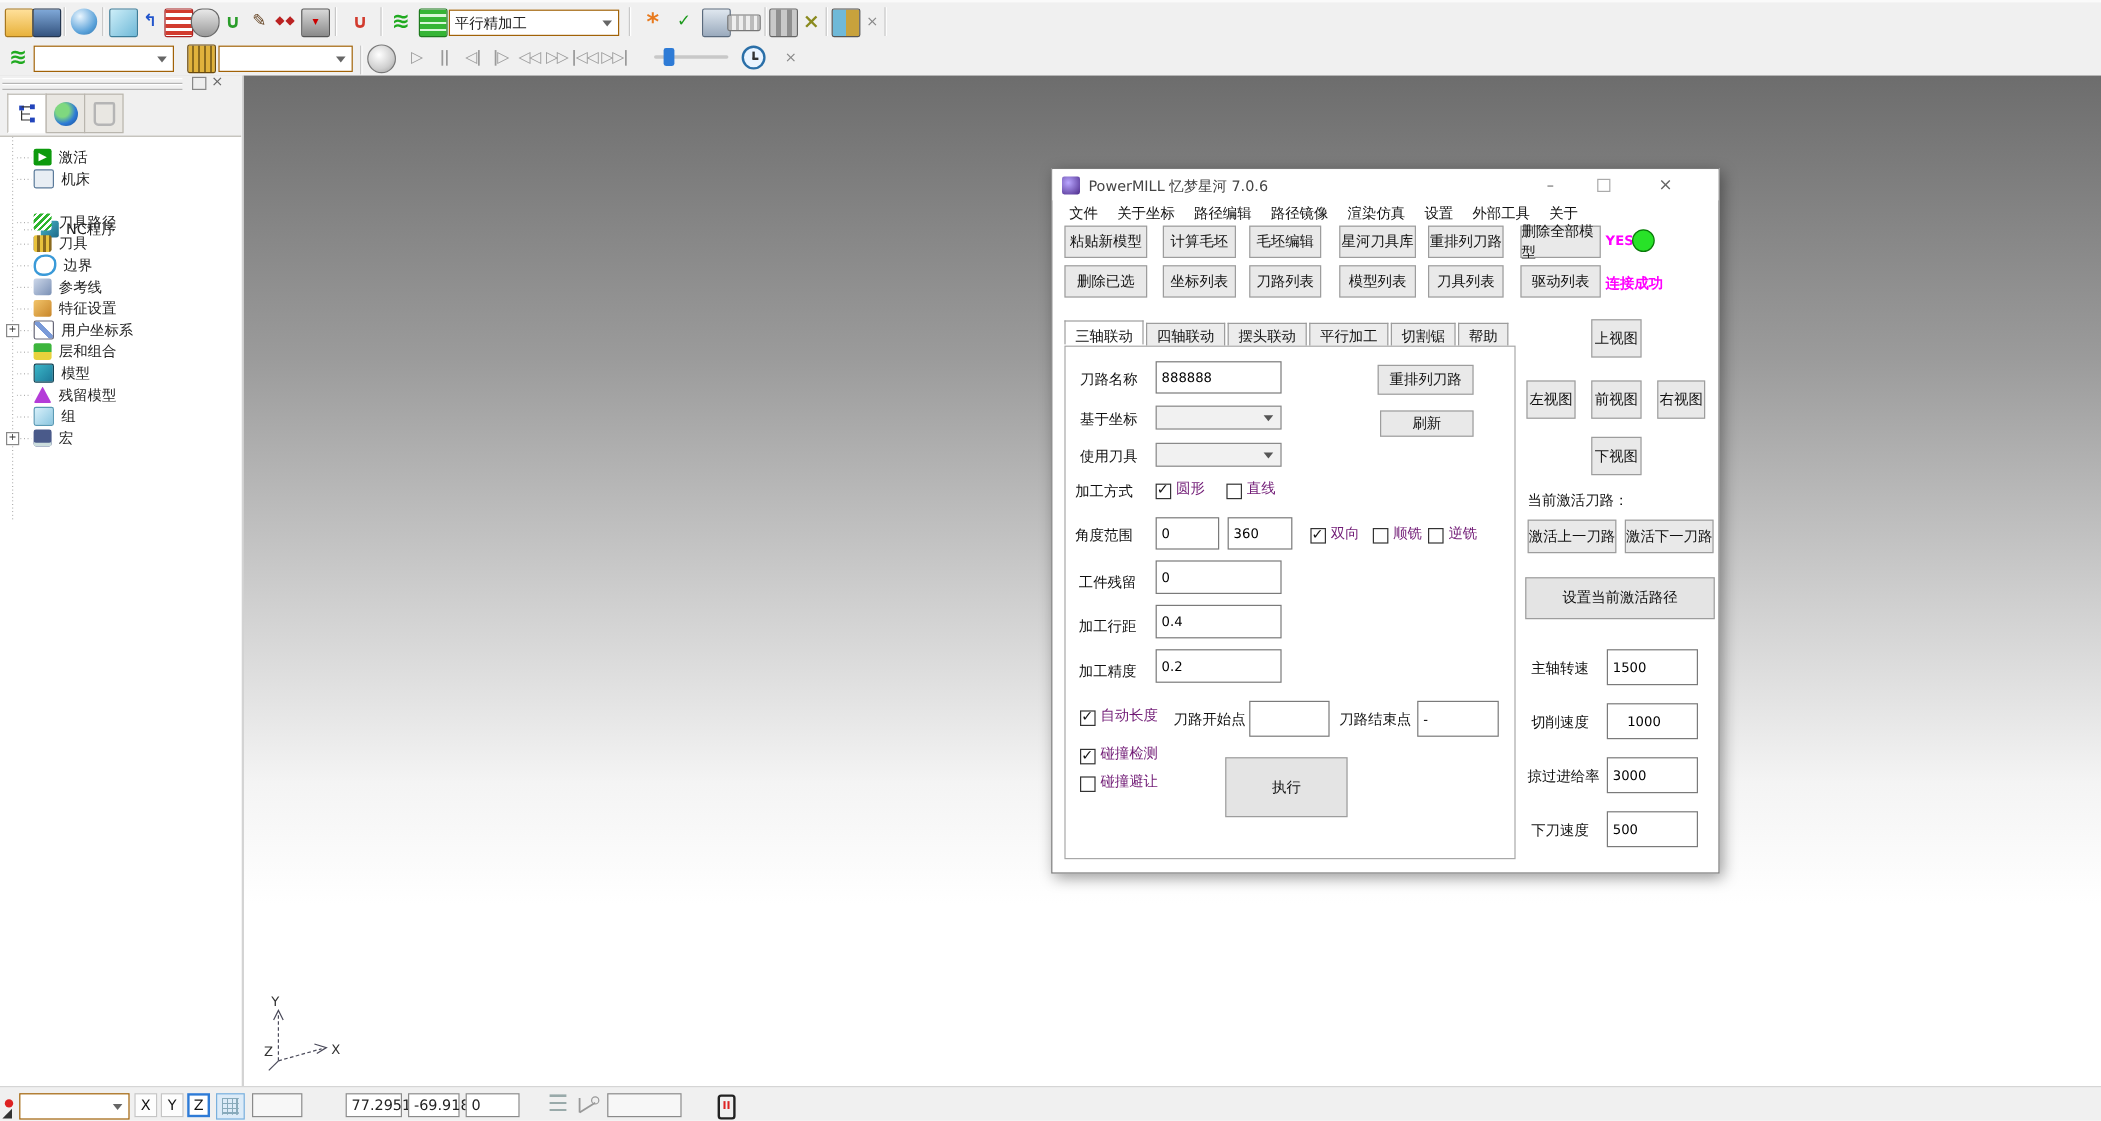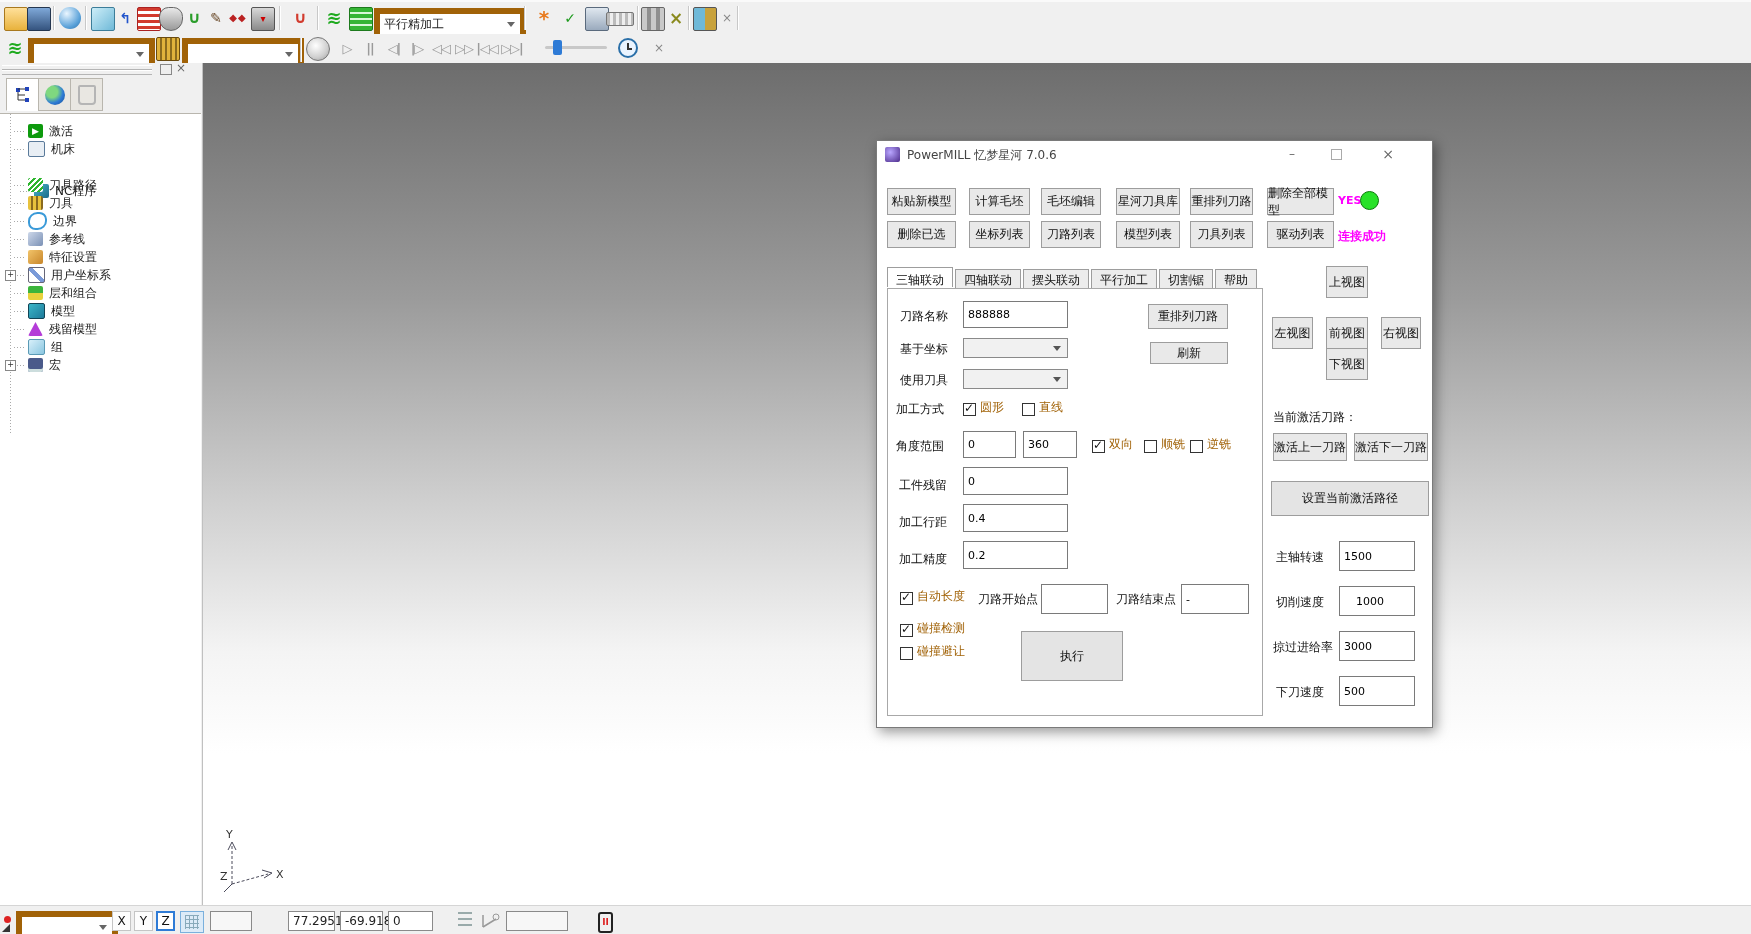--- a/index.html
+++ b/index.html
@@ -8,21 +8,21 @@
   .abs{position:absolute;}
 
   
   .tbar{position:absolute;left:0;width:1751px;background:#f0f0f0;border-bottom:1px solid #d9d9d9;}
   #tbar1{top:0;height:33px;border-top:2px solid #fafafa;}
   #tbar2{top:34px;height:29px;}
   .ti{position:absolute;top:5px;width:22px;height:22px;border-radius:2px;
       display:flex;align-items:center;justify-content:center;font-size:14px;line-height:1;}
   #tbar2 .ti{top:3px;}
   .tsep{position:absolute;top:4px;width:1px;height:24px;background:#c8c8c8;box-shadow:1px 0 0 #fff;}
-  .combo{position:absolute;background:#fff;border:6px solid #a16207;height:20px;}
+  .combo{position:absolute;background:#fff;border:1px solid #a16207;height:20px;}
   .combo .arrow{position:absolute;right:5px;top:8px;width:0;height:0;
       border-left:4px solid transparent;border-right:4px solid transparent;border-top:5px solid #666;}
   .combo .lbl{position:absolute;left:4px;top:2px;white-space:nowrap;}
   .slider{position:absolute;top:12px;width:62px;height:3px;background:#c8c8c8;border-radius:2px;}
   .slider .handle{position:absolute;left:8px;top:-6px;width:9px;height:15px;background:#2e7bd6;border-radius:2px;}
   .clockic{position:absolute;top:4px;width:20px;height:20px;border-radius:50%;
       background:#eaf4ff;border:2px solid #2a6fa8;box-sizing:border-box;}
   .clockic:after{content:"";position:absolute;left:7px;top:3px;width:2px;height:6px;background:#333;}
   .clockic:before{content:"";position:absolute;left:7px;top:8px;width:5px;height:2px;background:#333;}
   .play{color:#9a9a9a;font-size:13px;font-weight:bold;letter-spacing:-1px;}
@@ -68,21 +68,21 @@
   .gbox{position:absolute;left:10px;top:147px;width:376px;height:428px;border:1px solid #a8a8a8;background:#fff;box-sizing:border-box;}
   .flabel{position:absolute;color:#111;white-space:nowrap;}
   .tin{position:absolute;border:1px solid #7a7a7a;background:#fff;font-family:"DejaVu Sans",sans-serif;
        font-size:11px;padding:0 4px;box-sizing:border-box;}
   .dcombo{position:absolute;height:20px;background:#f1f1f1;border:1px solid #8a8a8a;box-sizing:border-box;}
   .dcombo:after{content:"";position:absolute;right:6px;top:7px;width:0;height:0;
        border-left:4px solid transparent;border-right:4px solid transparent;border-top:5px solid #555;}
   .cb{width:13px;height:13px;border:1px solid #333;background:#fff;display:inline-block;box-sizing:border-box;
       margin-right:4px;position:relative;top:2px;flex:0 0 auto;}
   .cb.checked:after{content:"✓";position:absolute;left:0px;top:-3px;font-size:12px;font-weight:bold;color:#111;}
-  .cbrow{position:absolute;display:flex;align-items:center;white-space:nowrap;color:#a16207;}
+  .cbrow{position:absolute;display:flex;align-items:center;white-space:nowrap;color:#701a75;}
 
   
   #sbar{position:absolute;left:0;top:905px;width:1751px;height:29px;background:#f0f0f0;border-top:1px solid #d5d5d5;}
   .sfield{position:absolute;top:5px;height:20px;background:#fff;border:1px solid #8a8a8a;box-sizing:border-box;
           display:flex;align-items:center;padding-left:4px;font-size:12px;}
   .sbtn{position:absolute;top:5px;width:19px;height:20px;background:#fdfdfd;border:1px solid #c5c5c5;
         box-sizing:border-box;display:flex;align-items:center;justify-content:center;color:#111;}
   .sbtn.zactive{border:2px solid #2e7bd6;background:#fff;}
 
   .axis-label{font-size:11px;fill:#333;}
@@ -270,20 +270,30 @@
     <div class="titlebar">
       <span class="ticon"></span>
       <span class="ttext">PowerMILL 忆梦星河  7.0.6</span>
       <span class="wbtn" style="left:396px;">–</span>
       <span class="wbtn" style="left:440px;">
           <span style="width:9px;height:9px;border:1px solid #aaa;display:inline-block;"></span>
         </span>
       <span class="wbtn" style="left:492px;font-size:14px;">×</span>
     </div>
 
+    <div class="menubar">
+      <span class="mitem">文件</span>
+      <span class="mitem">关于坐标</span>
+      <span class="mitem">路径编辑</span>
+      <span class="mitem">路径镜像</span>
+      <span class="mitem">渲染仿真</span>
+      <span class="mitem">设置</span>
+      <span class="mitem">外部工具</span>
+      <span class="mitem">关于</span>
+    </div>
 
     <div class="btn" style="left:10px;top:47px;width:69px;height:27px;">粘贴新模型</div>
     <div class="btn" style="left:92px;top:47px;width:61px;height:27px;">计算毛坯</div>
     <div class="btn" style="left:164px;top:47px;width:60px;height:27px;">毛坯编辑</div>
     <div class="btn" style="left:239px;top:47px;width:64px;height:27px;">星河刀具库</div>
     <div class="btn" style="left:313px;top:47px;width:63px;height:27px;">重排列刀路</div>
     <div class="btn" style="left:390px;top:47px;width:67px;height:27px;">删除全部模型</div>
     <span class="abs magenta" style="left:461px;top:53px;font-size:11px;">YES</span>
     <span class="gdot" style="left:483px;top:50px;"></span>
 
@@ -367,21 +377,21 @@
         <span class="cb"></span>
         <span>碰撞避让</span>
       </div>
 
     <div class="btn" style="left:144px;top:490px;width:102px;height:50px;background:#e4e4e4;">执行</div>
 
     <div class="btn" style="left:449px;top:125px;width:42px;height:32px;">上视图</div>
     <div class="btn" style="left:395px;top:176px;width:41px;height:32px;">左视图</div>
     <div class="btn" style="left:449px;top:176px;width:42px;height:32px;">前视图</div>
     <div class="btn" style="left:504px;top:176px;width:40px;height:32px;">右视图</div>
-    <div class="btn" style="left:449px;top:207px;width:42px;height:32px;font-family:Liberation Mono, monospace;">下视图</div>
+    <div class="btn" style="left:449px;top:223px;width:42px;height:32px;font-family:Liberation Mono, monospace;">下视图</div>
 
     <span class="flabel" style="left:396px;top:268px;">当前激活刀路：</span>
     <div class="btn" style="left:396px;top:292px;width:74px;height:28px;">激活上一刀路</div>
     <div class="btn" style="left:477px;top:292px;width:74px;height:28px;">激活下一刀路</div>
     <div class="btn" style="left:394px;top:340px;width:158px;height:35px;background:#e4e4e4;">设置当前激活路径</div>
 
     <span class="flabel" style="left:399px;top:408px;">主轴转速</span>
     <input class="tin" style="left: 462px; top: 400px; width: 76px; height: 30px;" value="1500">
     <span class="flabel" style="left:399px;top:453px;">切削速度</span>
     <input class="tin" style="left: 462px; top: 445px; width: 76px; height: 30px; padding-left: 16px;" value="1000">

